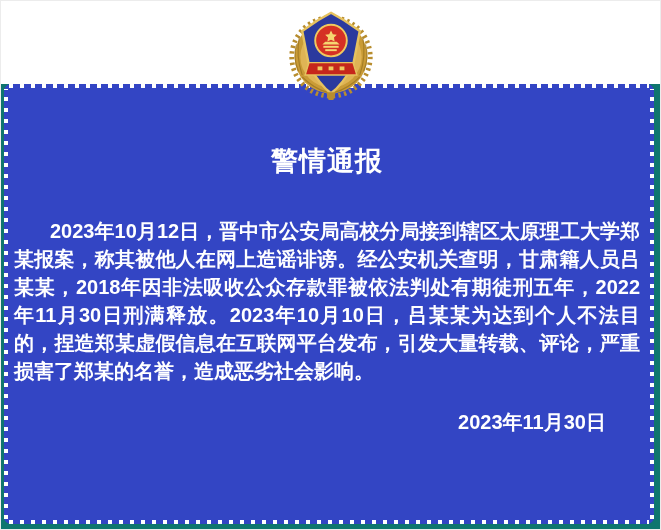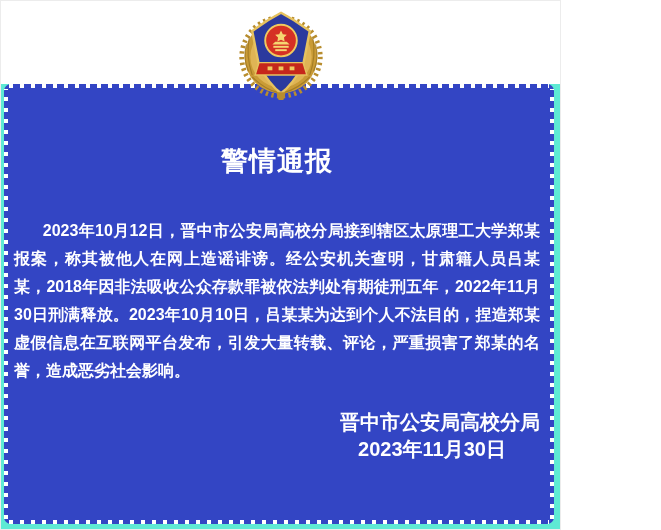--- a/index.html
+++ b/index.html
@@ -1,20 +1,20 @@
 <!DOCTYPE html>
 <html><head>
 <meta charset="utf-8">
 <style>
   html, body { margin: 0; padding: 0; background: #fff; }
   .page {
     position: relative;
-    width: 561px;
+    width: 661px;
     height: 530px;
-    background: #5eead4;
+    background: #0f766e;
     border: 1px solid #ececec;
     box-sizing: border-box;
     overflow: hidden;
     font-family: "Liberation Sans", "DejaVu Sans", sans-serif;
   }
   
   .header-band {
     position: absolute;
     top: 0; left: 0; right: 0;
     height: 83px;
@@ -62,21 +62,21 @@
     margin: 62px 0 0 0;
     text-align: center;
     font-size: 27px;
     font-weight: bold;
     letter-spacing: 1px;
     line-height: 30px;
     color: #ffffff;
   }
   .body-text p {
     margin: 0;
-    font-size: 16px;
+    font-size: 20px;
     line-height: 28px;
     font-weight: bold;
     text-align: justify;
     text-indent: 1.8em;
     color: #ffffff;
   }
   .body-text p:first-child { margin-top: 41px; }
   .signature {
     margin-top: 24px;
     text-align: right;
@@ -99,21 +99,20 @@
     <div class="perf perf-bottom"></div>
     <div class="perf perf-left"></div>
     <div class="perf perf-right"></div>
 
     <div class="content">
       <h1 class="title">警情通报</h1>
       <div class="body-text">
         <p>2023年10月12日，晋中市公安局高校分局接到辖区太原理工大学郑某报案，称其被他人在网上造谣诽谤。经公安机关查明，甘肃籍人员吕某某，2018年因非法吸收公众存款罪被依法判处有期徒刑五年，2022年11月30日刑满释放。2023年10月10日，吕某某为达到个人不法目的，捏造郑某虚假信息在互联网平台发布，引发大量转载、评论，严重损害了郑某的名誉，造成恶劣社会影响。</p>
       </div>
       <div class="signature">
-        <div class="sig-issuer">晋中市公安局高校分局</div>
         <div class="sig-date">2023年11月30日</div>
       </div>
     </div>
   </div>
 
   <div class="badge-wrap">
     <svg viewBox="0 0 100 96" width="97" height="92" aria-hidden="true">
 
       <circle cx="50" cy="51" r="41" fill="none" stroke="#b88d2e" stroke-width="5" stroke-dasharray="2.5 3.5"></circle>
       <circle cx="50" cy="51" r="38" fill="#c99b36"></circle>

